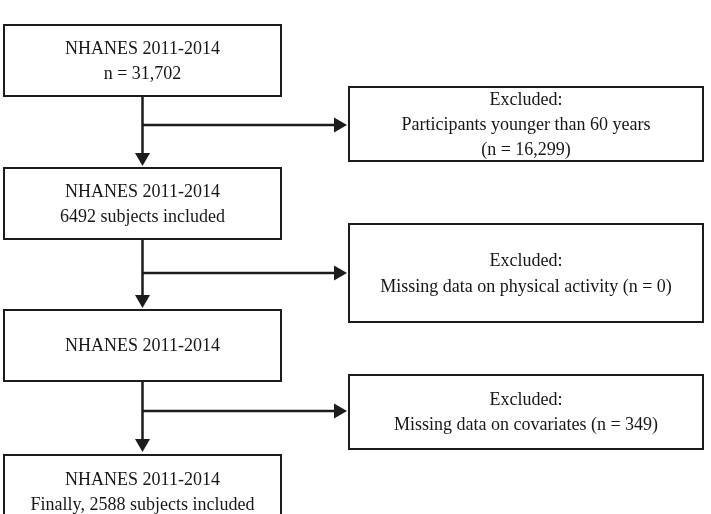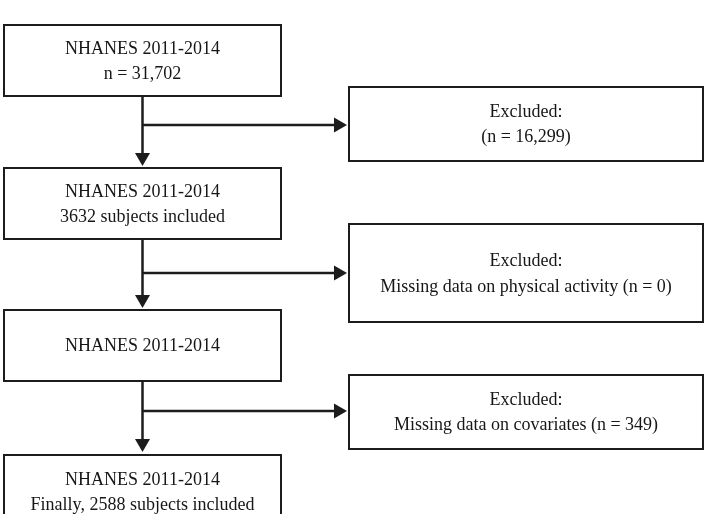--- a/index.html
+++ b/index.html
@@ -81,26 +81,27 @@
     </g>
   </svg>
 
   <div class="box b-cohort-0">
     <div class="line">NHANES 2011-2014</div>
     <div class="line">n = 31,702</div>
   </div>
 
   <div class="box b-excl-0">
     <div class="line">Excluded:</div>
+    <div class="line">Participants younger than 60 years</div>
     <div class="line">(n = 16,299)</div>
   </div>
 
   <div class="box b-cohort-1">
     <div class="line">NHANES 2011-2014</div>
-    <div class="line">3632 subjects included</div>
+    <div class="line">6492 subjects included</div>
   </div>
 
   <div class="box b-excl-1">
     <div class="line">Excluded:</div>
     <div class="line">Missing data on physical activity (n = 0)</div>
   </div>
 
   <div class="box b-cohort-2">
     <div class="line">NHANES 2011-2014</div>
   </div>

